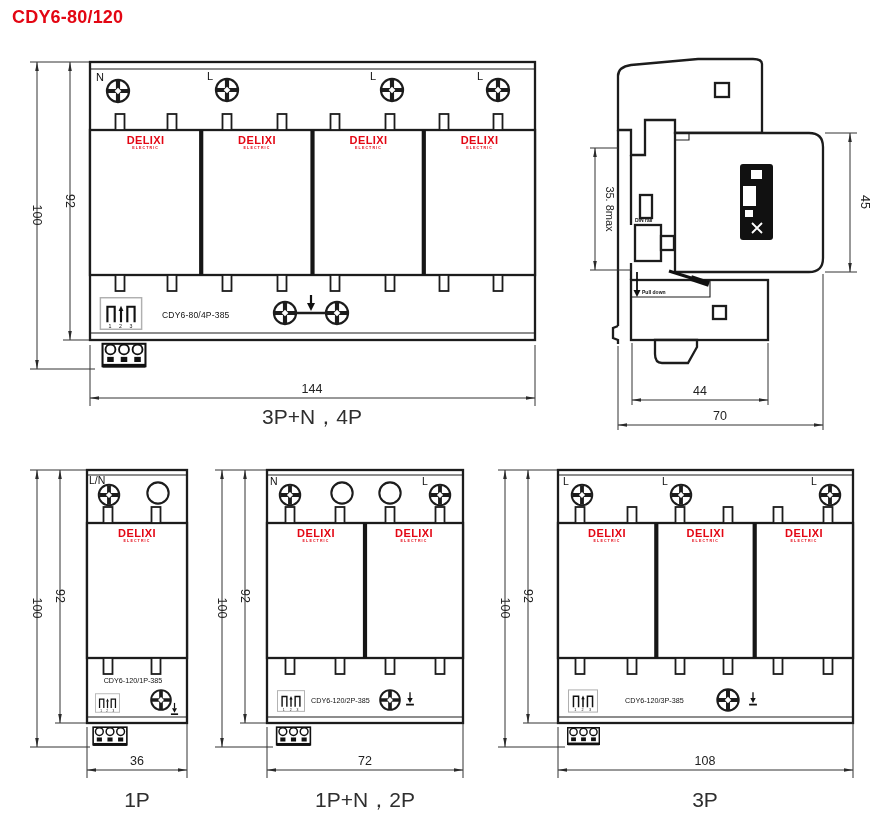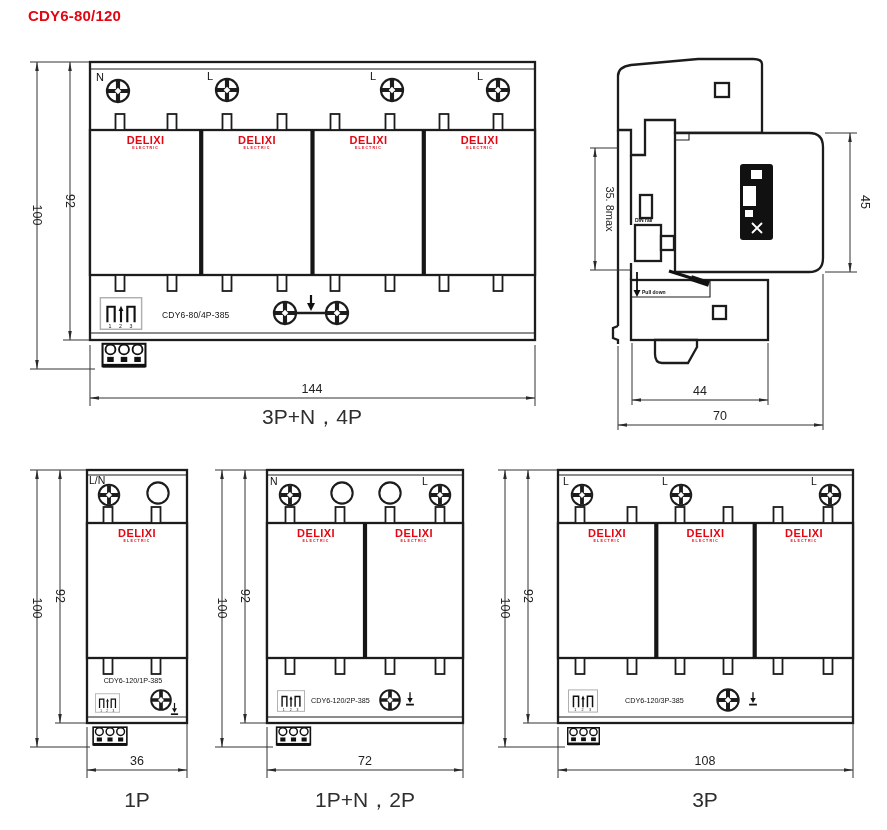--- a/index.html
+++ b/index.html
@@ -1,18 +1,18 @@
 <!DOCTYPE html>
 <html style="--brand-red: #e30613;"><head>
 <meta charset="utf-8">
 <style>
   html,body{margin:0;padding:0;background:#fff;}
   body{width:887px;height:830px;position:relative;font-family:"Liberation Sans",sans-serif;}
   .canvas{position:absolute;inset:0;background:#fff;overflow:hidden;}
-  .title{position:absolute;left:28px;top:7px;font-size:15px;font-weight:bold;color:var(--brand-red,#e30613);letter-spacing:.2px;}
+  .title{position:absolute;left:12px;top:7px;font-size:18px;font-weight:bold;color:var(--brand-red,#e30613);letter-spacing:.2px;}
   .view{position:absolute;}
   svg text{font-family:"Liberation Sans",sans-serif;}
   .dimtxt{font-size:12.5px;fill:#222;}
   .sdimtxt{font-size:11px;fill:#222;}
   .cap{font-size:21px;fill:#2e2e2e;}
   .lbl{font-size:11px;fill:#111;}
   .lbl-sm{font-size:10.5px;fill:#111;}
   .model{font-size:8.5px;fill:#111;letter-spacing:.2px;}
   .model-sm{font-size:7.2px;fill:#111;}
   .tiny{font-size:5px;font-weight:bold;fill:#111;}

